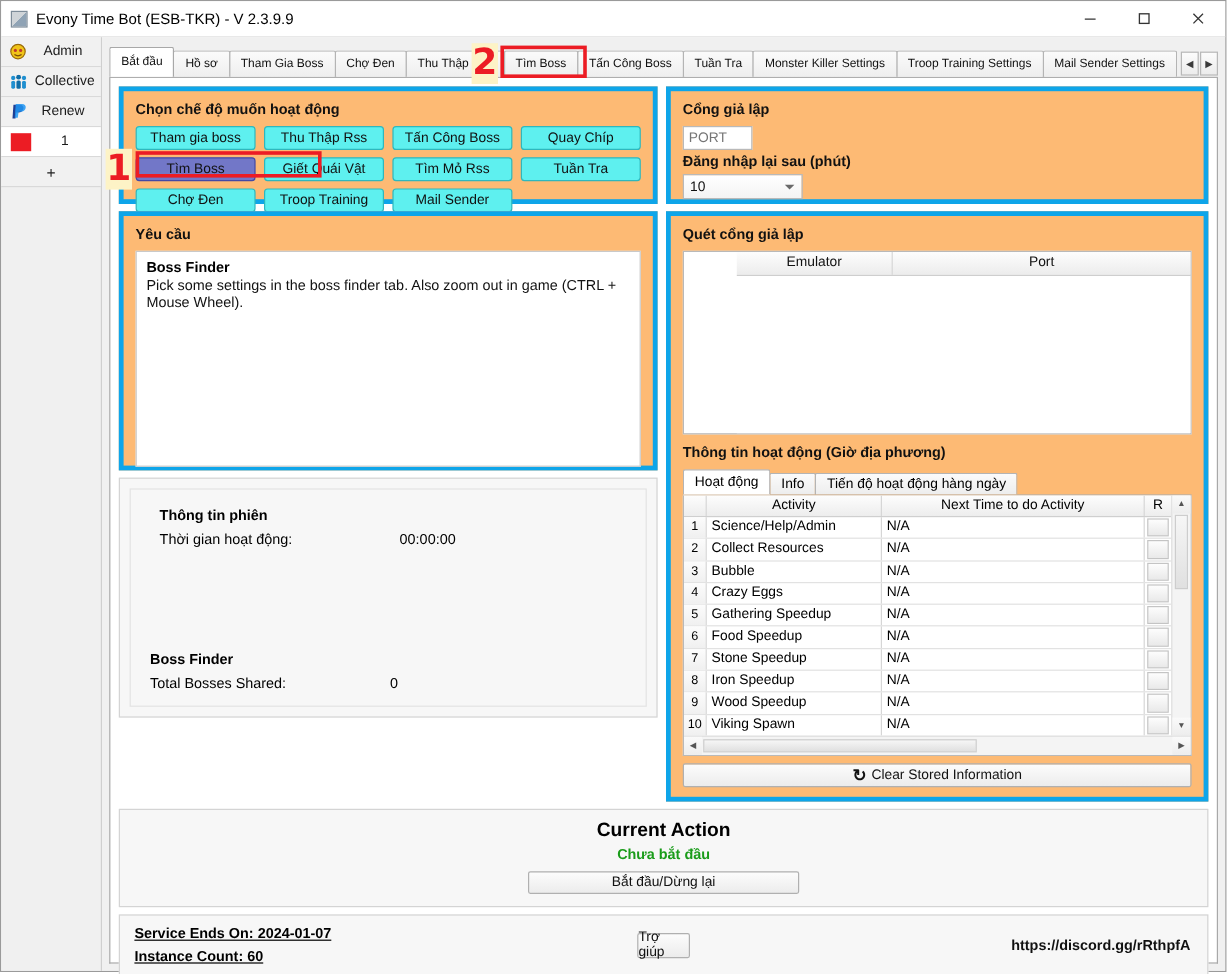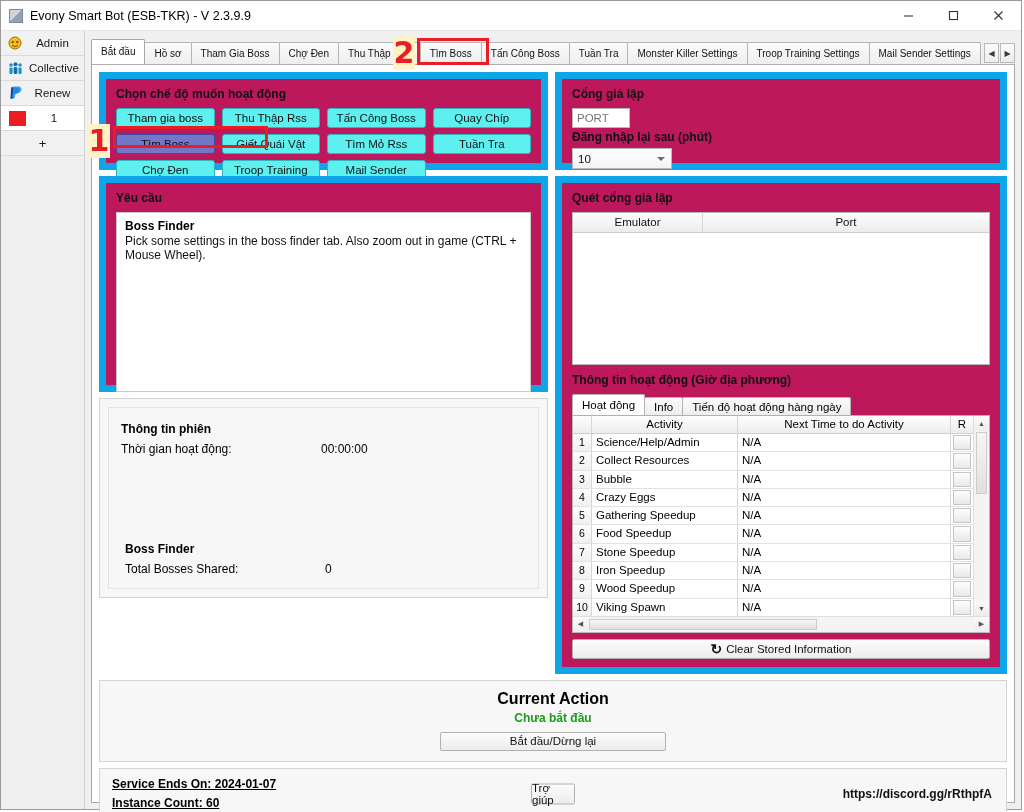--- a/index.html
+++ b/index.html
@@ -174,22 +174,22 @@
     min-height: 0;
   }
 
   .row-2col {
     display: flex;
     gap: 7px;
   }
 
   
   .panel {
-    border: 7px solid #0ea5e9;
-    background: #be185d;
+    border: 4px solid #0ea5e9;
+    background: #fdba74;
     box-sizing: border-box;
     padding: 8px 10px;
     position: relative;
   }
   .panel-title {
     font-weight: bold;
     font-size: 12px;
     color: #111;
     margin-bottom: 7px;
   }
@@ -281,21 +281,21 @@
   .session-outer {
     border: 1px solid #d4d4d4;
     background: #f7f7f7;
     padding: 8px;
     box-sizing: border-box;
   }
   .session-inner {
     border: 1px solid #e3e3e3;
     background: #f7f7f7;
     box-sizing: border-box;
-    padding: 14px 16px 12px 12px;
+    padding: 14px 16px 12px 24px;
     height: 182px;
     position: relative;
   }
   .sec-head {
     font-weight: bold;
     font-size: 12px;
     margin-bottom: 6px;
   }
   .kv {
     display: flex;
@@ -306,20 +306,21 @@
   .sec-bottom {
     position: absolute;
     left: 16px; right: 16px; bottom: 12px;
   }
 
   
   .grid-box {
     border: 1px solid #b9b9b9;
     background: #fff;
     box-sizing: border-box;
+    padding-left: 44px;
   }
   .grid-head {
     display: flex;
     height: 19px;
     background: linear-gradient(#fdfdfd,#ececec);
     border-bottom: 1px solid #cecece;
   }
   .grid-head .gh {
     text-align: center;
     font-size: 11.5px;
@@ -513,21 +514,21 @@
     pointer-events: none;
   }
 </style>
 </head>
 <body>
 
 <div id="app-window">
 
   <div class="titlebar">
     <div class="app-icon"></div>
-    <div class="title-text">Evony Smart Bot (ESB-TKR) - V 2.3.9.9</div>
+    <div class="title-text">Evony Time Bot (ESB-TKR) - V 2.3.9.9</div>
     <div class="winbtns">
       <div class="winbtn">
         <svg width="13" height="13" viewBox="0 0 13 13">
             <line x1="2" y1="7" x2="11" y2="7" stroke="#333" stroke-width="1.1"></line>
           </svg>
       </div>
       <div class="winbtn">
         <svg width="13" height="13" viewBox="0 0 13 13">
             <rect x="2.5" y="2.5" width="8" height="8" fill="none" stroke="#333" stroke-width="1.1"></rect>
           </svg>

